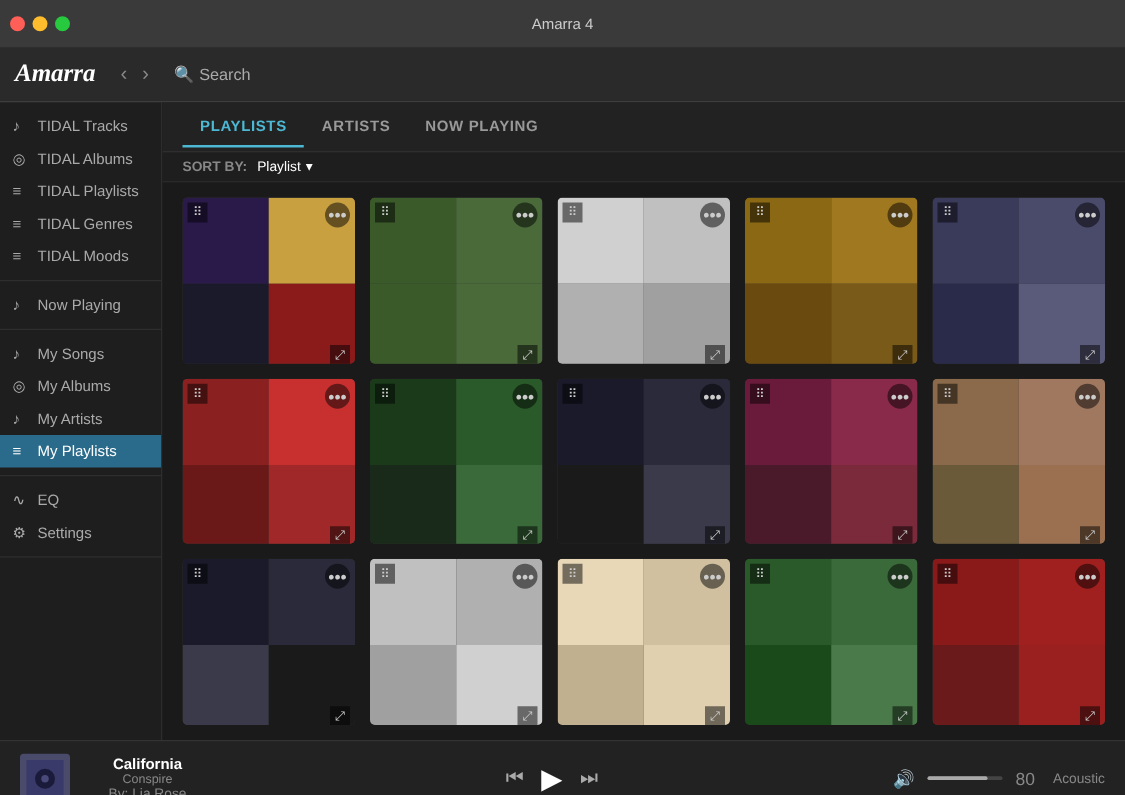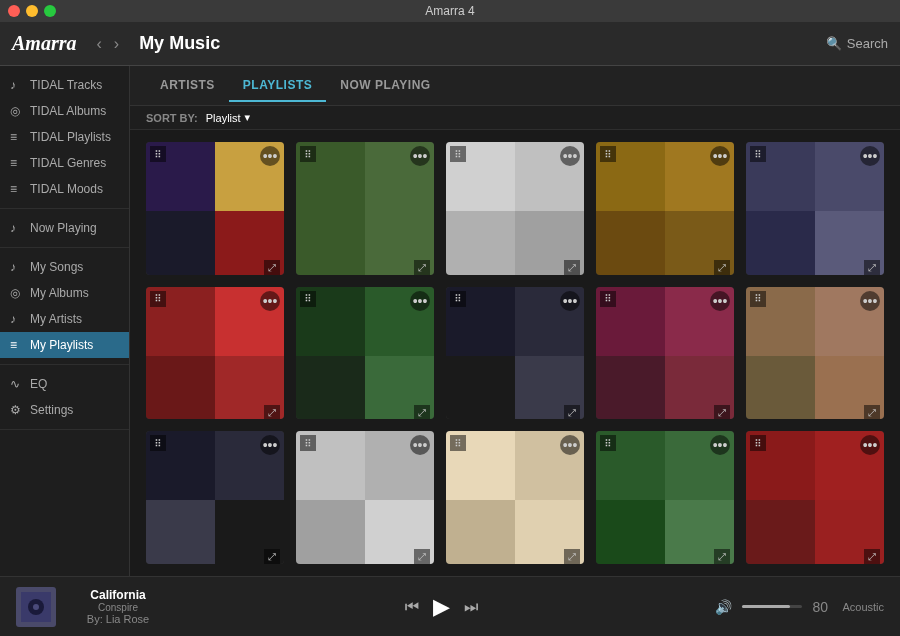--- a/index.html
+++ b/index.html
@@ -1,20 +1,20 @@
 <!DOCTYPE html>
 <html><head>
   <meta charset="utf-8">
   <style>
     * { margin: 0; padding: 0; box-sizing: border-box; }
     body { width: 900px; height: 636px; font-family: -apple-system, BlinkMacSystemFont, 'Helvetica Neue', Arial, sans-serif; background: #1a1a1a; overflow: hidden; }
 
     
     .title-bar {
-      height: 22px;
+      height: 38px;
       background: #3a3a3a;
       display: flex;
       align-items: center;
       justify-content: center;
       position: relative;
     }
     .title-bar-title { color: #ccc; font-size: 12px; }
     .window-controls { position: absolute; left: 8px; display: flex; gap: 6px; align-items: center; }
     .wc { width: 12px; height: 12px; border-radius: 50%; }
     .wc-close { background: #ff5f56; }
@@ -254,21 +254,20 @@
   </div>
   <span class="title-bar-title">Amarra 4</span>
 </div>
 
 <div class="header">
   <span class="logo">Amarra</span>
   <div class="nav-arrows">
     <button class="nav-btn">‹</button>
     <button class="nav-btn">›</button>
   </div>
-  <span class="page-title">My Music</span>
   <button class="search-btn">
     <span>🔍</span>
     <span>Search</span>
   </button>
 </div>
 
 <div class="main-layout">
 
   <div class="sidebar">
     <div class="sidebar-section">
@@ -326,22 +325,22 @@
         <span class="sidebar-icon">⚙</span>
         <span>Settings</span>
       </div>
     </div>
   </div>
 
   <div class="content">
 
     <div class="tabs-toolbar">
       <div class="tabs-row">
+        <div class="tab active">PLAYLISTS</div>
         <div class="tab">ARTISTS</div>
-        <div class="tab active">PLAYLISTS</div>
         <div class="tab">NOW PLAYING</div>
       </div>
       <div class="sort-toolbar">
         <div style="display:flex;align-items:center;gap:8px;">
           <span class="sort-label">SORT BY:</span>
           <span class="sort-value">
             <span>Playlist</span>
             <span>▾</span>
           </span>
         </div>

